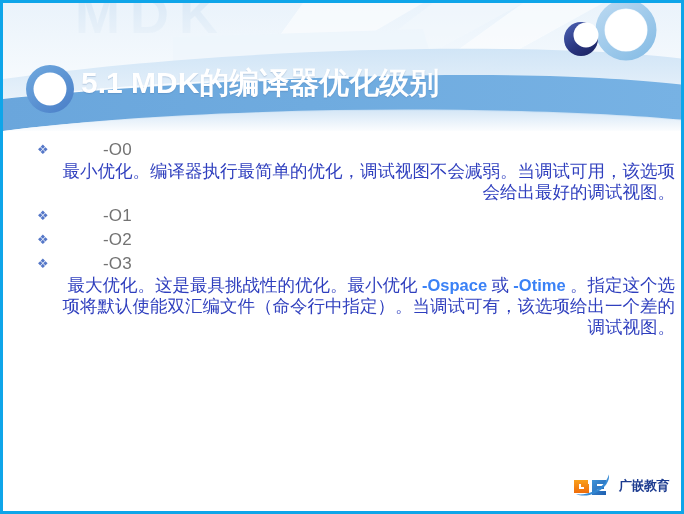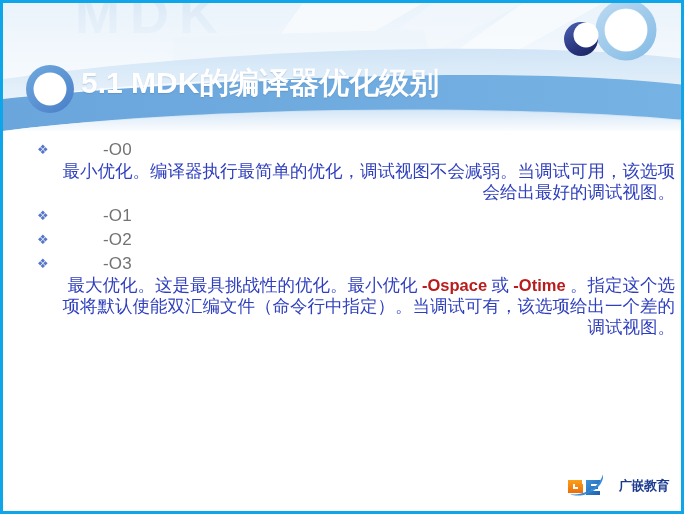--- a/index.html
+++ b/index.html
@@ -107,33 +107,33 @@
     font-size: 17.5px;
     color: #2f3fbe;
     line-height: 21px;
     letter-spacing: 0px;
     text-align: right;
   }
   .item-desc .mono-opt {
     font-family: "Liberation Sans", sans-serif;
     font-size: 16.5px;
     font-weight: bold;
-    color: #b91c1c;
+    color: #3b82f6;
   }
 
   
   .logo {
     position: absolute;
     right: 12px;
     bottom: 10px;
     width: 104px;
     height: 30px;
     display: flex;
     align-items: center;
-    justify-content: space-between;
+    justify-content: flex-end;
     z-index: 6;
   }
   .logo-mark {
     width: 46px;
     height: 26px;
     position: relative;
     margin-right: 2px;
   }
   .logo-cn {
     font-family: "Liberation Sans", sans-serif;

